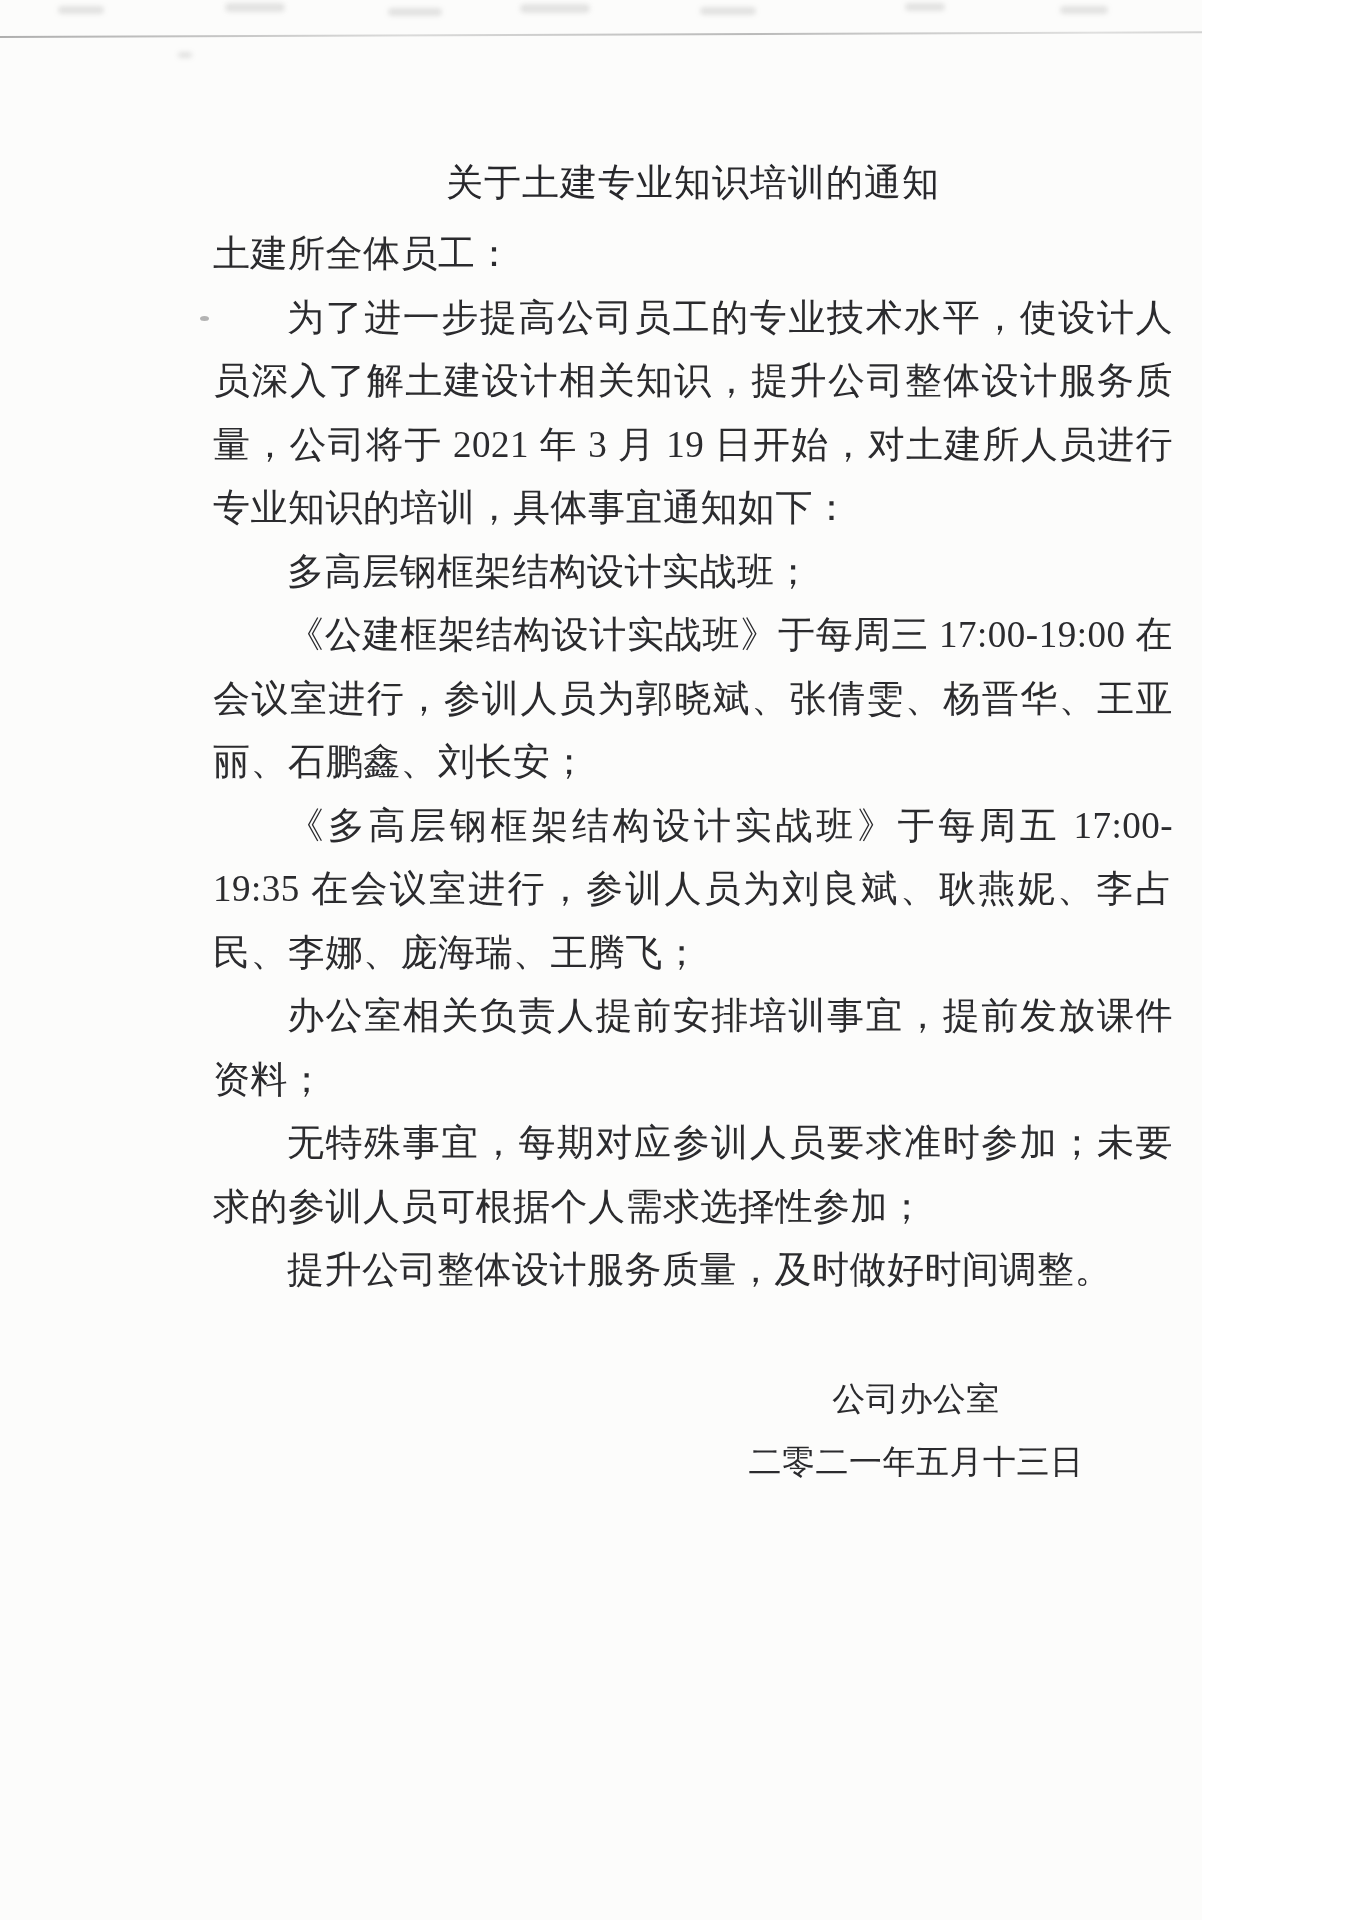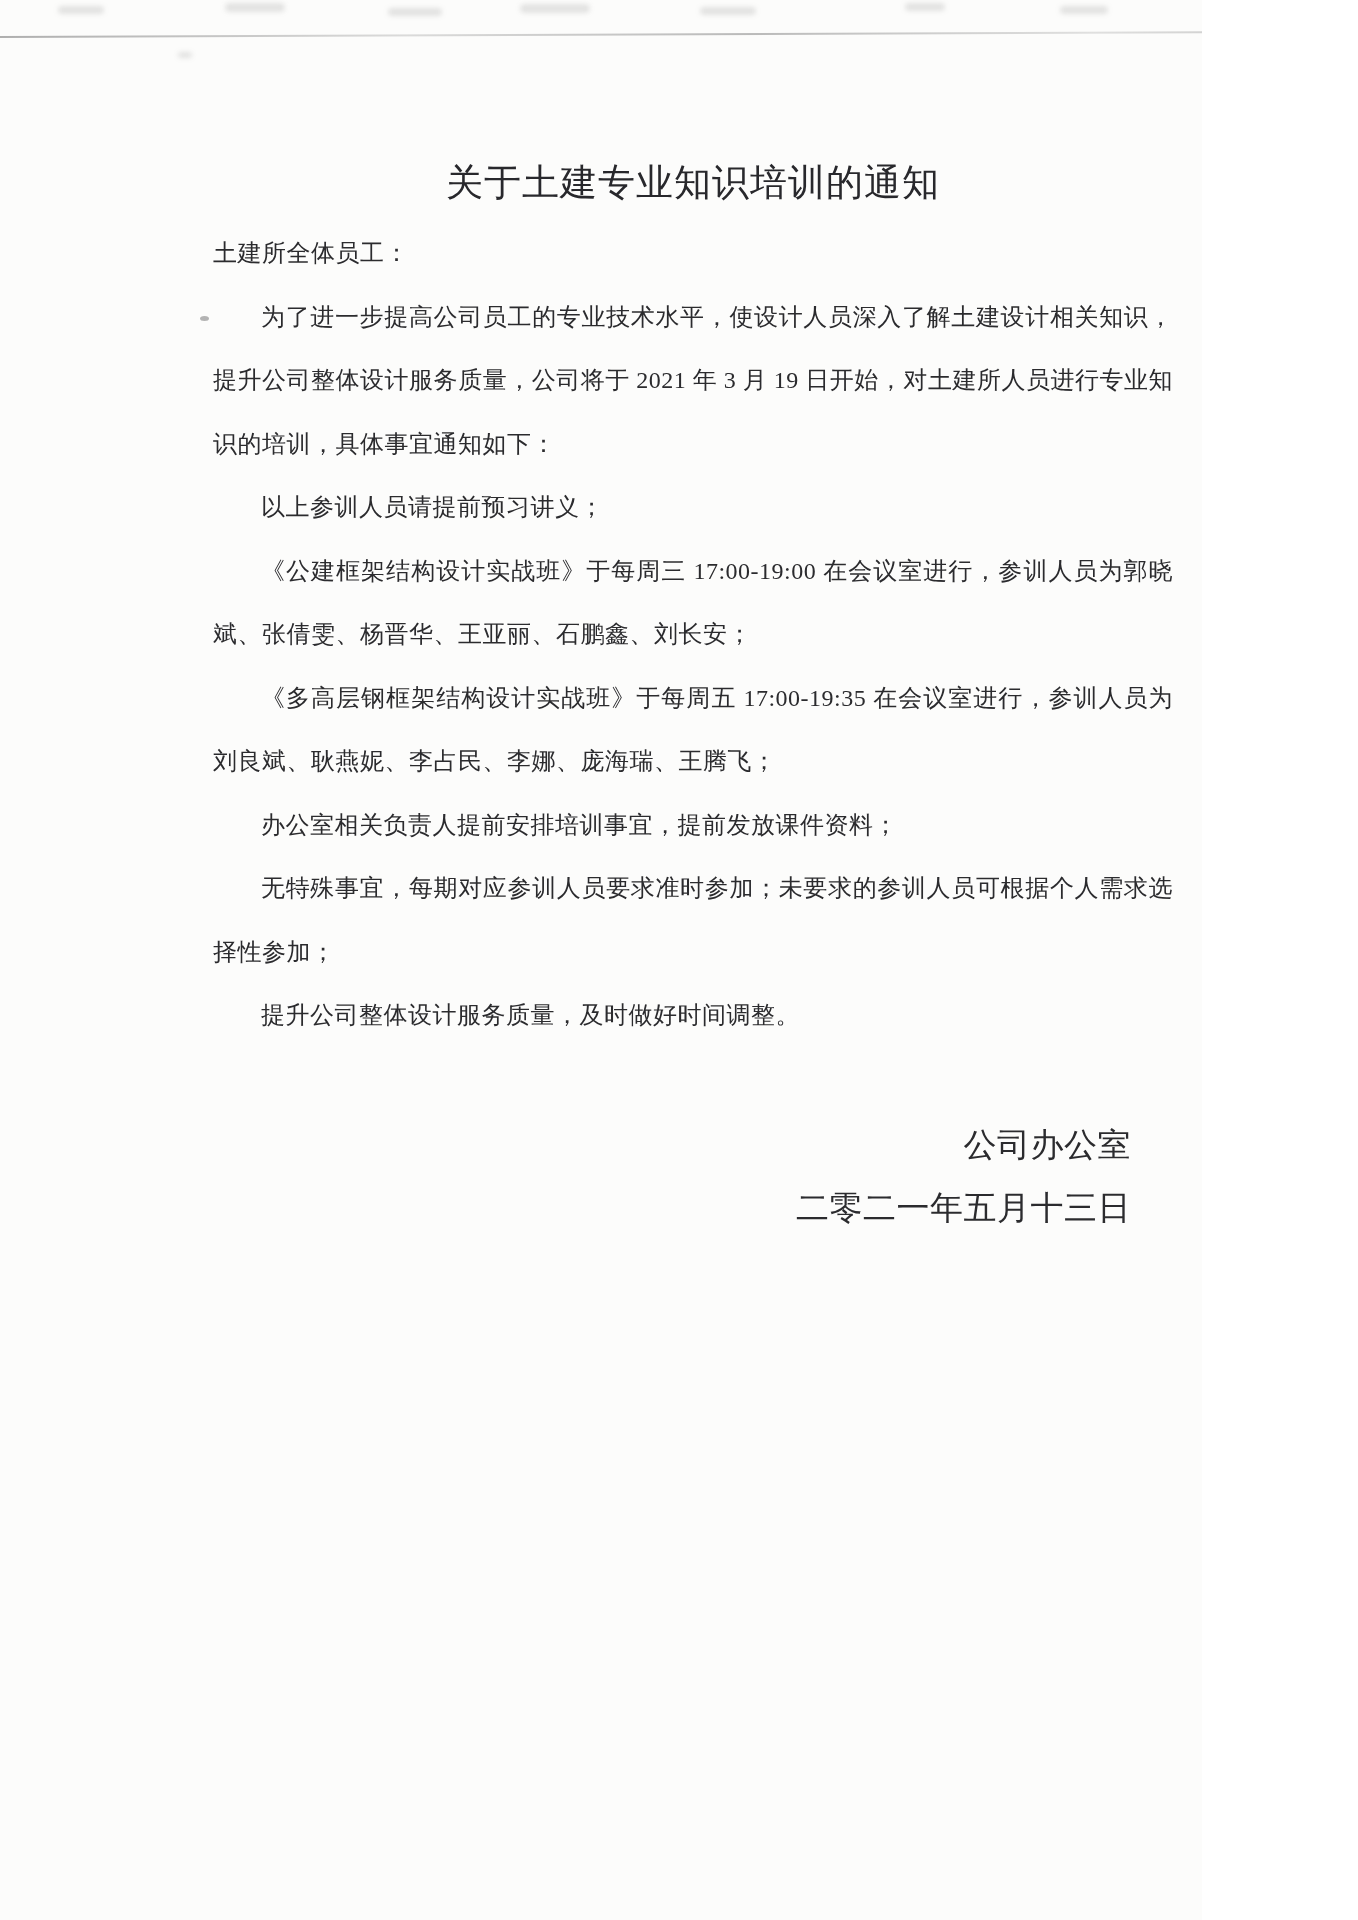--- a/index.html
+++ b/index.html
@@ -53,33 +53,33 @@
     font-size: 37px;
     font-weight: normal;
     line-height: 42px;
     text-align: center;
     margin: 0 0 18px 0;
     letter-spacing: 1px;
     color: #28282c;
   }
   .body-text p {
     margin: 0;
-    font-size: 24px;
+    font-size: 37px;
     line-height: 63.5px;
     text-align: justify;
     text-justify: inter-ideograph;
     letter-spacing: 0.5px;
   }
   .body-text p.indent {
     text-indent: 2em;
   }
   .signature {
     width: 430px;
     margin: 66px 42px 0 auto;
-    text-align: right;
+    text-align: center;
   }
   .signature div {
     font-size: 33px;
     line-height: 63.5px;
     letter-spacing: 0.5px;
   }
 </style>
 </head>
 <body>
 
@@ -96,21 +96,21 @@
   <div class="smudge" style="top:4px;left:1230px;width:70px;height:9px;"></div>
   <div class="smudge" style="top:52px;left:178px;width:14px;height:6px;"></div>
   <div class="dot" style="top:316px;left:200px;width:9px;height:5px;"></div>
 
   <div class="doc">
     <h1 class="doc-title">关于土建专业知识培训的通知</h1>
 
     <div class="body-text">
       <p>土建所全体员工：</p>
       <p class="indent">为了进一步提高公司员工的专业技术水平，使设计人员深入了解土建设计相关知识，提升公司整体设计服务质量，公司将于 2021 年 3 月 19 日开始，对土建所人员进行专业知识的培训，具体事宜通知如下：</p>
-      <p class="indent">以上参训人员请提前预习讲义；</p>
+      <p class="indent">多高层钢框架结构设计实战班；</p>
       <p class="indent">《公建框架结构设计实战班》于每周三 17:00-19:00 在会议室进行，参训人员为郭晓斌、张倩雯、杨晋华、王亚丽、石鹏鑫、刘长安；</p>
       <p class="indent">《多高层钢框架结构设计实战班》于每周五 17:00-19:35 在会议室进行，参训人员为刘良斌、耿燕妮、李占民、李娜、庞海瑞、王腾飞；</p>
       <p class="indent">办公室相关负责人提前安排培训事宜，提前发放课件资料；</p>
       <p class="indent">无特殊事宜，每期对应参训人员要求准时参加；未要求的参训人员可根据个人需求选择性参加；</p>
       <p class="indent">提升公司整体设计服务质量，及时做好时间调整。</p>
     </div>
 
     <div class="signature">
       <div>公司办公室</div>
       <div>二零二一年五月十三日</div>

